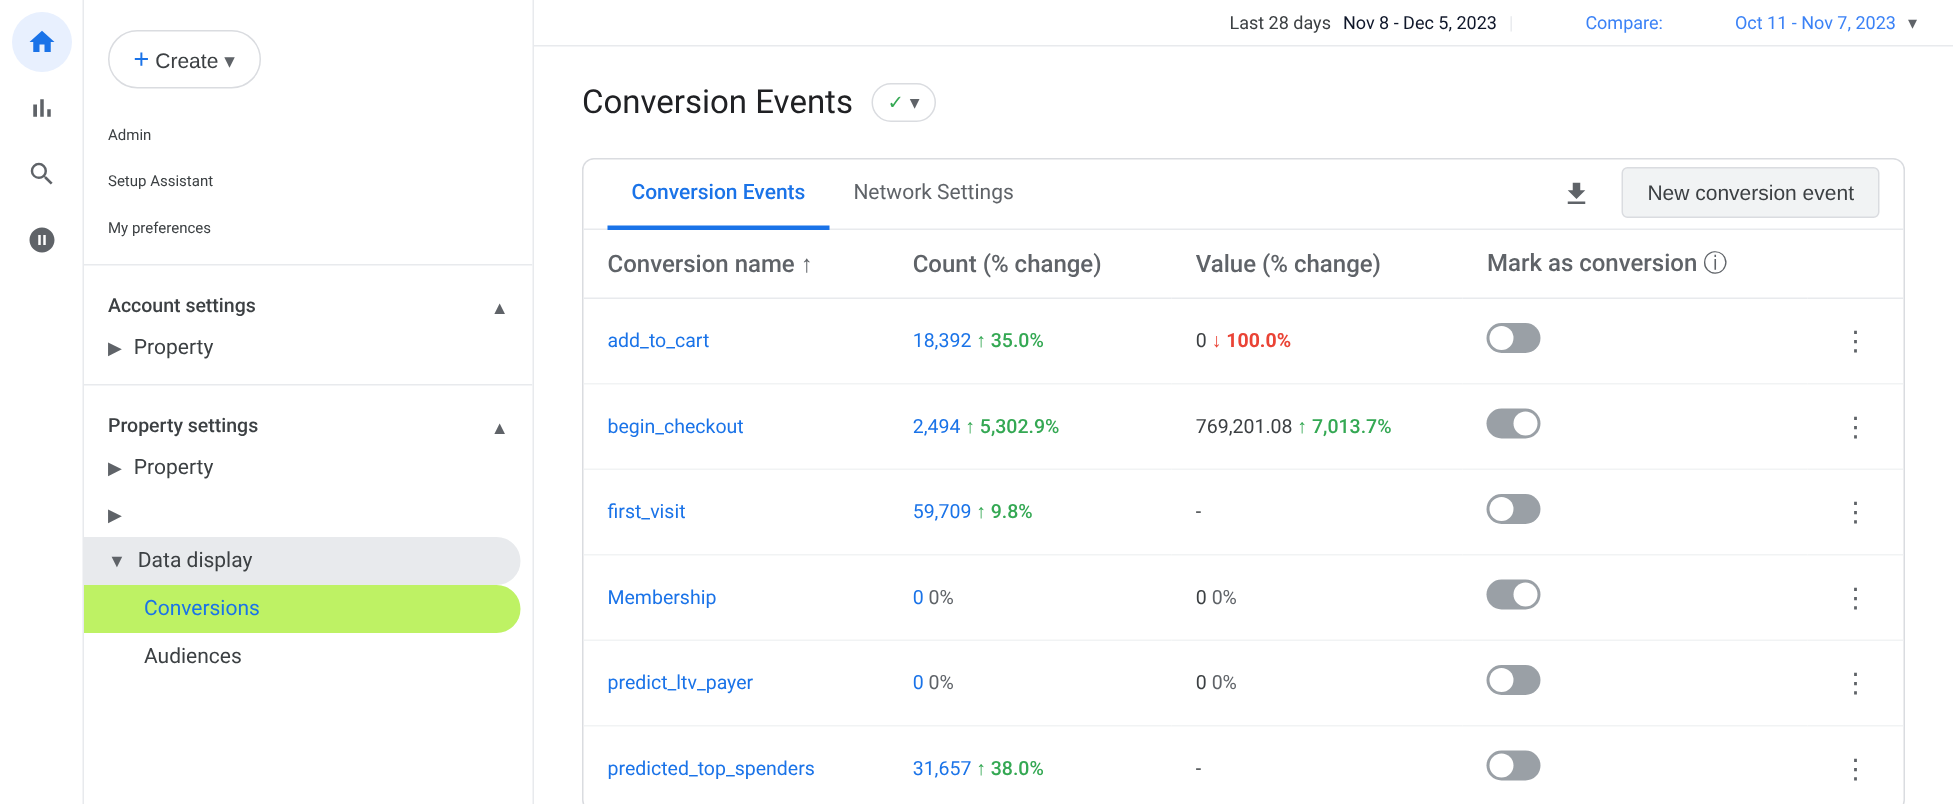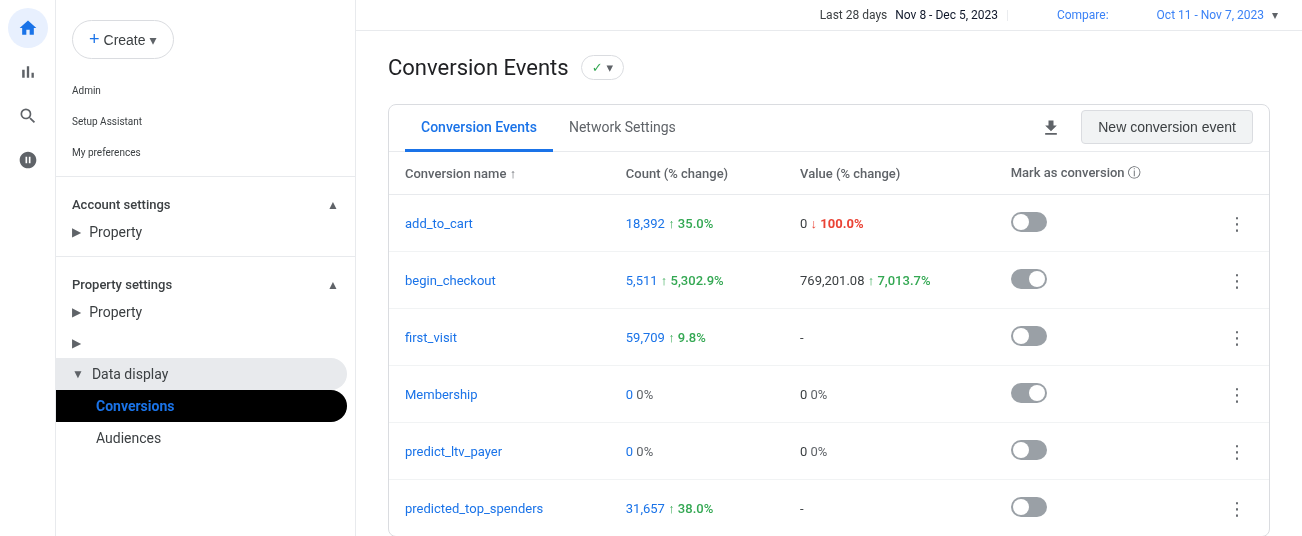--- a/index.html
+++ b/index.html
@@ -86,23 +86,23 @@
     }
     .sidebar-expandable-item .chevron-icon { color: #5f6368; font-size: 12px; }
 
     .sidebar-sub-item {
       padding: 8px 16px 8px 40px;
       cursor: pointer;
       font-size: 14px;
       color: #3c4043;
     }
     .sidebar-sub-item.active {
-      background: #000000;
+      background: #bef264;
       color: #1a73e8;
-      font-weight: 700;
+      font-weight: 400;
       border-radius: 0 24px 24px 0;
       margin-right: 8px;
     }
 
     .divider { height: 1px; background: #e8eaed; margin: 8px 0; }
 
     
     .main-content {
       flex: 1;
       display: flex;
@@ -208,21 +208,21 @@
       cursor: pointer;
       font-weight: 500;
     }
 
     
     .table-container { overflow-x: auto; }
     table { width: 100%; border-collapse: collapse; }
     th {
       padding: 12px 16px;
       text-align: left;
-      font-size: 13px;
+      font-size: 16px;
       font-weight: 500;
       color: #5f6368;
       border-bottom: 1px solid #e8eaed;
       white-space: nowrap;
     }
     td {
       padding: 12px 16px;
       font-size: 13px;
       color: #3c4043;
       border-bottom: 1px solid #f1f3f4;
@@ -392,21 +392,21 @@
                 <td><a class="conv-name-link" href="#">add_to_cart</a></td>
                 <td><span class="count-val">18,392</span><span class="change-up"> ↑ 35.0%</span></td>
                 <td><span class="value-val">0</span><span class="change-down"> ↓ 100.0%</span></td>
                 <td><div class="toggle checked-mark"></div></td>
                 <td>
                   <div class="more-btn">⋮</div>
                 </td>
               </tr>
               <tr>
                 <td><a class="conv-name-link" href="#">begin_checkout</a></td>
-                <td><span class="count-val">5,511</span><span class="change-up"> ↑ 5,302.9%</span></td>
+                <td><span class="count-val">2,494</span><span class="change-up"> ↑ 5,302.9%</span></td>
                 <td><span class="value-val">769,201.08</span><span class="change-up"> ↑ 7,013.7%</span></td>
                 <td><div class="toggle on checked-mark"></div></td>
                 <td>
                   <div class="more-btn">⋮</div>
                 </td>
               </tr>
               <tr>
                 <td><a class="conv-name-link" href="#">first_visit</a></td>
                 <td><span class="count-val">59,709</span><span class="change-up"> ↑ 9.8%</span></td>
                 <td><span class="value-val">-</span></td>

